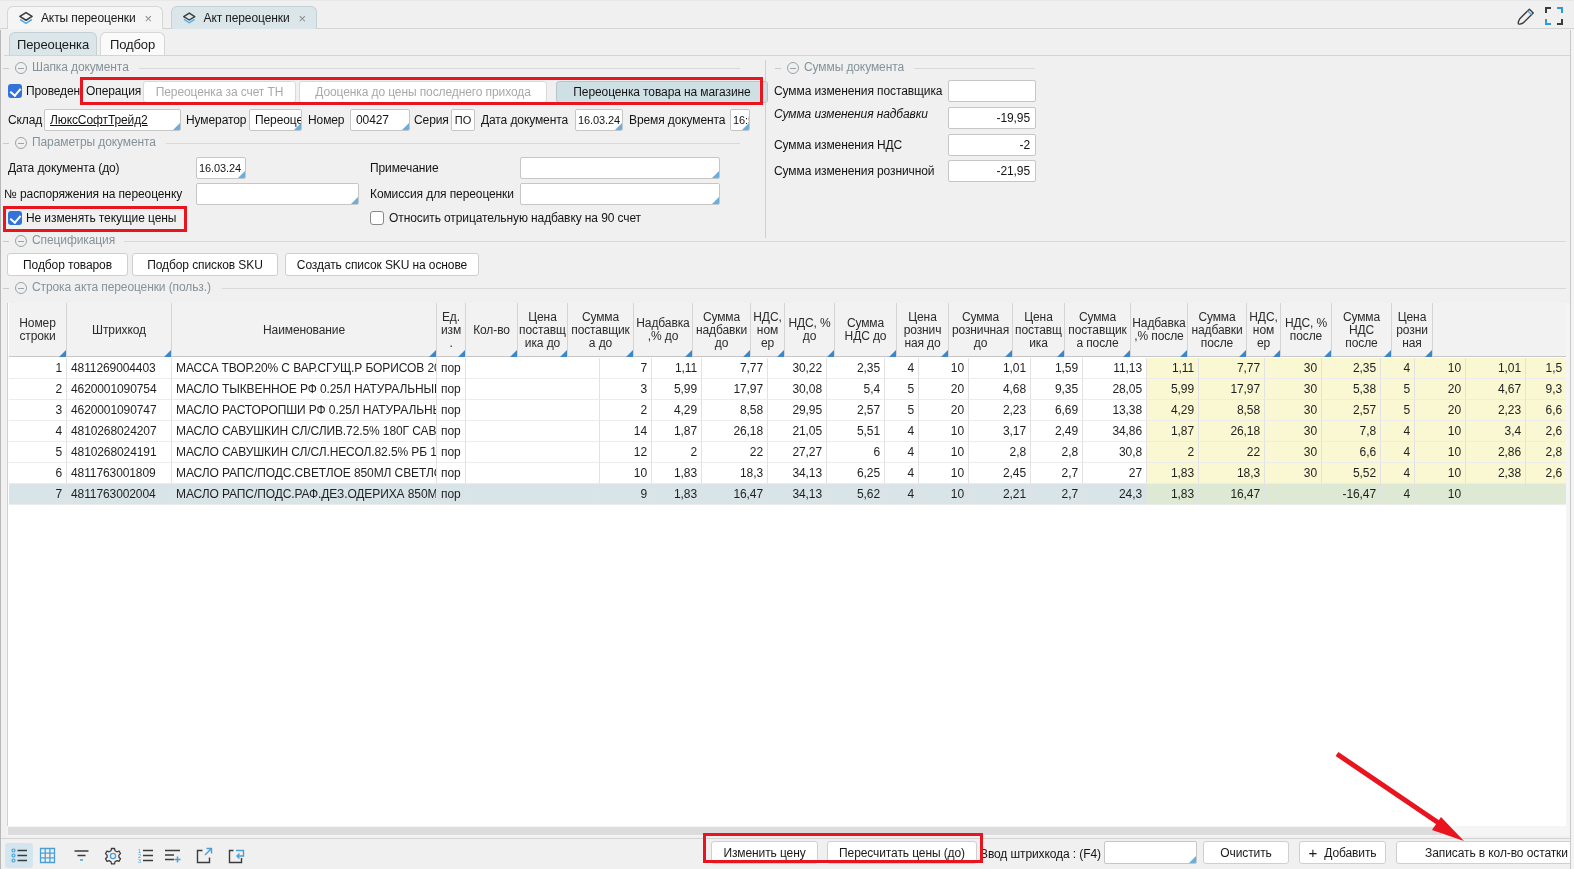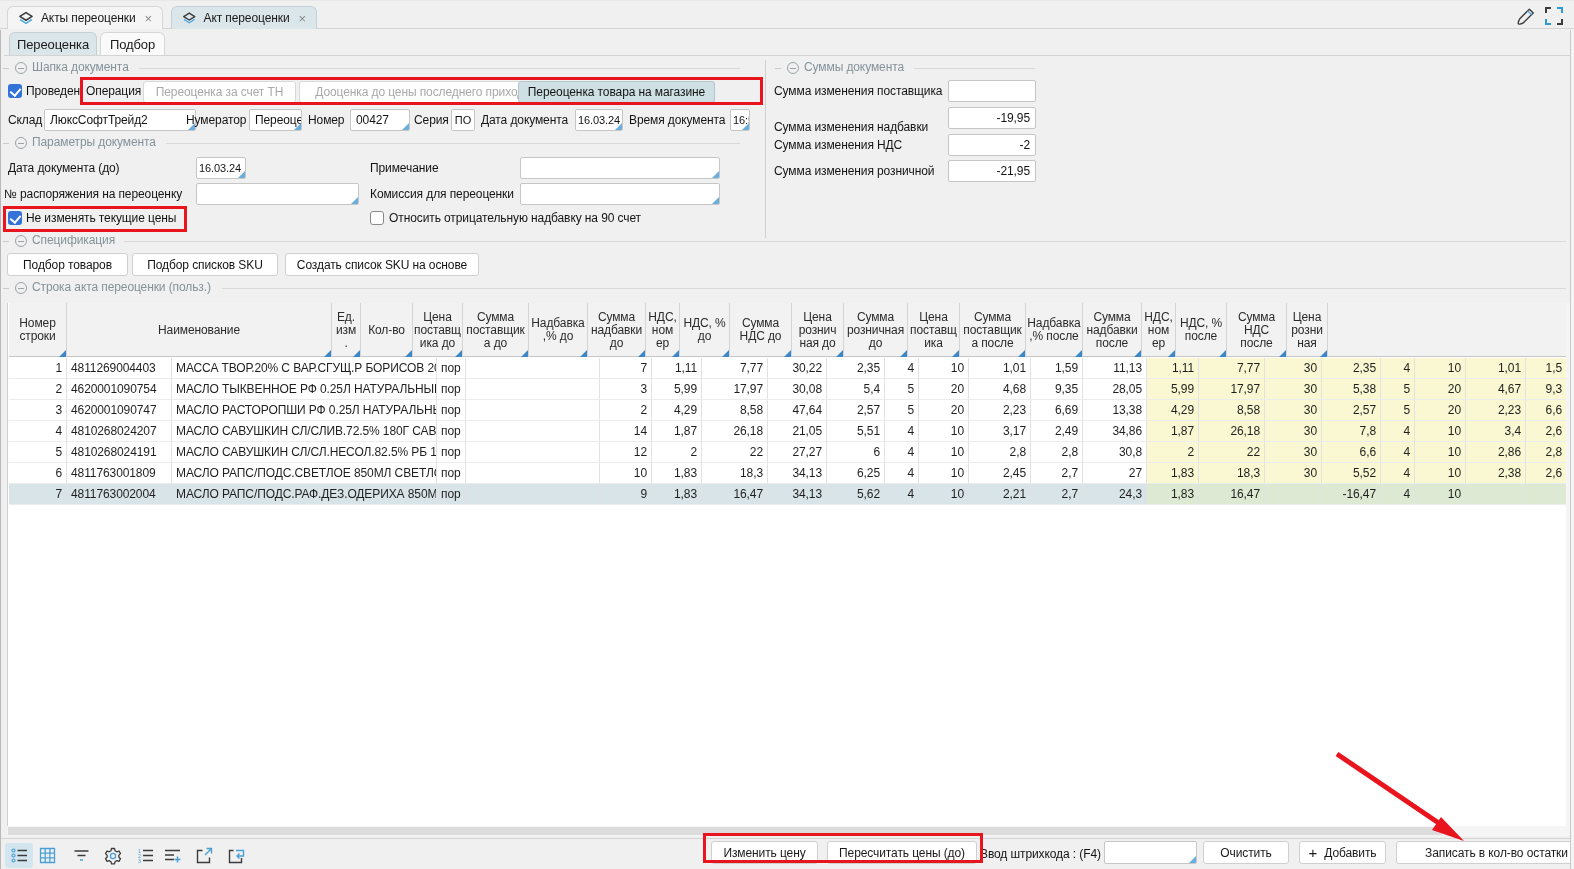--- a/index.html
+++ b/index.html
@@ -116,24 +116,24 @@
 <div class="lminus" style="left:15px;top:282px"></div>
 <div class="ltext" style="left:32px;top:280px">Строка акта переоценки (польз.)</div>
 <div class="lline" style="left:222px;top:288px;width:1344px"></div>
 <div class="abs" style="left:765px;top:60px;width:1px;height:178px;background:#d0d0d0;"></div>
 
 <div class="cb on" style="left:8px;top:84px;"></div>
 <div class="lbl" style="left:26px;top:84px;">Проведен</div>
 <div class="lbl" style="left:86px;top:84px;">Операция</div>
 <div class="btn dis" style="left:143px;top:81px;width:153px;height:22px;">Переоценка за счет ТН</div>
 <div class="btn dis" style="left:299px;top:81px;width:248px;height:22px;">Дооценка до цены последнего прихода</div>
-<div class="btn selseg" style="left:518px;top:81px;width:197px;height:22px;">Переоценка товара на магазине</div>
+<div class="btn selseg" style="left:556px;top:81px;width:212px;height:22px;">Переоценка товара на магазине</div>
 
 <div class="lbl" style="left:8px;top:113px;">Склад</div>
-<div class="inp tri" style="left:44px;top:109px;width:152px;height:22px;">ЛюксСофтТрейд2</div>
+<div class="inp tri" style="left:44px;top:109px;width:137px;height:22px;text-decoration:underline;">ЛюксСофтТрейд2</div>
 <div class="lbl" style="left:186px;top:113px;">Нумератор</div>
 <div class="inp tri" style="left:249px;top:109px;width:53px;height:22px;">Переоце</div>
 <div class="lbl" style="left:308px;top:113px;">Номер</div>
 <div class="inp tri" style="left:350px;top:109px;width:60px;height:22px;">00427</div>
 <div class="lbl" style="left:414px;top:113px;">Серия</div>
 <div class="inp ctr sm" style="left:451px;top:109px;width:24px;height:22px;">ПО</div>
 <div class="lbl" style="left:481px;top:113px;">Дата документа</div>
 <div class="inp tri sm" style="left:575px;top:109px;width:48px;height:22px;">16.03.24</div>
 <div class="lbl" style="left:629px;top:113px;">Время документа</div>
 <div class="inp tri sm" style="left:730px;top:109px;width:20px;height:22px;">16:52</div>
@@ -146,34 +146,35 @@
 <div class="inp tri" style="left:196px;top:183px;width:163px;height:22px;"></div>
 <div class="lbl" style="left:370px;top:187px;">Комиссия для переоценки</div>
 <div class="inp tri" style="left:520px;top:183px;width:200px;height:22px;"></div>
 <div class="cb on" style="left:8px;top:211px;"></div>
 <div class="lbl" style="left:26px;top:211px;">Не изменять текущие цены</div>
 <div class="cb off" style="left:370px;top:211px;"></div>
 <div class="lbl" style="left:389px;top:211px;">Относить отрицательную надбавку на 90 счет</div>
 
 <div class="lbl" style="left:774px;top:84px;">Сумма изменения поставщика</div>
 <div class="inp" style="left:948px;top:80px;width:88px;height:22px;"></div>
-<div class="lbl" style="left:774px;top:120px;">Сумма изменения надбавки</div>
+<div class="lbl" style="left:774px;top:107px;font-style:italic;">Сумма изменения надбавки</div>
 <div class="inp ar" style="left:948px;top:107px;width:88px;height:22px;">-19,95</div>
 <div class="lbl" style="left:774px;top:138px;">Сумма изменения НДС</div>
 <div class="inp ar" style="left:948px;top:134px;width:88px;height:22px;">-2</div>
 <div class="lbl" style="left:774px;top:164px;">Сумма изменения розничной</div>
 <div class="inp ar" style="left:948px;top:160px;width:88px;height:22px;">-21,95</div>
 
 <div class="btn" style="left:7px;top:253px;width:121px;height:23px;">Подбор товаров</div>
 <div class="btn" style="left:132px;top:253px;width:146px;height:23px;">Подбор списков SKU</div>
 <div class="btn" style="left:285px;top:253px;width:194px;height:23px;">Создать список SKU на основе</div>
 
 <div id="tbl">
 <div id="thead">
 <div class="hc" style="width:58px">Номер<br>строки<i></i></div>
+<div class="hc" style="width:105px">Штрихкод<i></i></div>
 <div class="hc" style="width:265px">Наименование<i></i></div>
 <div class="hc" style="width:29px">Ед.<br>изм<br>.<i></i></div>
 <div class="hc" style="width:52px">Кол-во<i></i></div>
 <div class="hc" style="width:50px">Цена<br>поставщ<br>ика до<i></i></div>
 <div class="hc" style="width:66px">Сумма<br>поставщик<br>а до<i></i></div>
 <div class="hc" style="width:59px">Надбавка<br>,% до<i></i></div>
 <div class="hc" style="width:58px">Сумма<br>надбавки<br>до<i></i></div>
 <div class="hc" style="width:34px">НДС,<br>ном<br>ер<i></i></div>
 <div class="hc" style="width:50px">НДС, %<br>до<i></i></div>
 <div class="hc" style="width:62px">Сумма<br>НДС до<i></i></div>
@@ -241,21 +242,21 @@
       </div>
 <div class="dr">
         <div class="dc ar" style="width:58px">3</div>
         <div class="dc" style="width:105px">4620001090747</div>
         <div class="dc" style="width:265px">МАСЛО РАСТОРОПШИ РФ 0.25Л НАТУРАЛЬНЫ</div>
         <div class="dc" style="width:29px">пор</div>
         <div class="dc" style="width:134px"></div>
         <div class="dc ar" style="width:52px">2</div>
         <div class="dc ar" style="width:50px">4,29</div>
         <div class="dc ar" style="width:66px">8,58</div>
-        <div class="dc ar" style="width:59px">47,64</div>
+        <div class="dc ar" style="width:59px">29,95</div>
         <div class="dc ar" style="width:58px">2,57</div>
         <div class="dc ar" style="width:34px">5</div>
         <div class="dc ar" style="width:50px">20</div>
         <div class="dc ar" style="width:62px">2,23</div>
         <div class="dc ar" style="width:52px">6,69</div>
         <div class="dc ar" style="width:64px">13,38</div>
         <div class="dc yel ar" style="width:52px">4,29</div>
         <div class="dc yel ar" style="width:66px">8,58</div>
         <div class="dc yel ar" style="width:57px">30</div>
         <div class="dc yel ar" style="width:59px">2,57</div>

